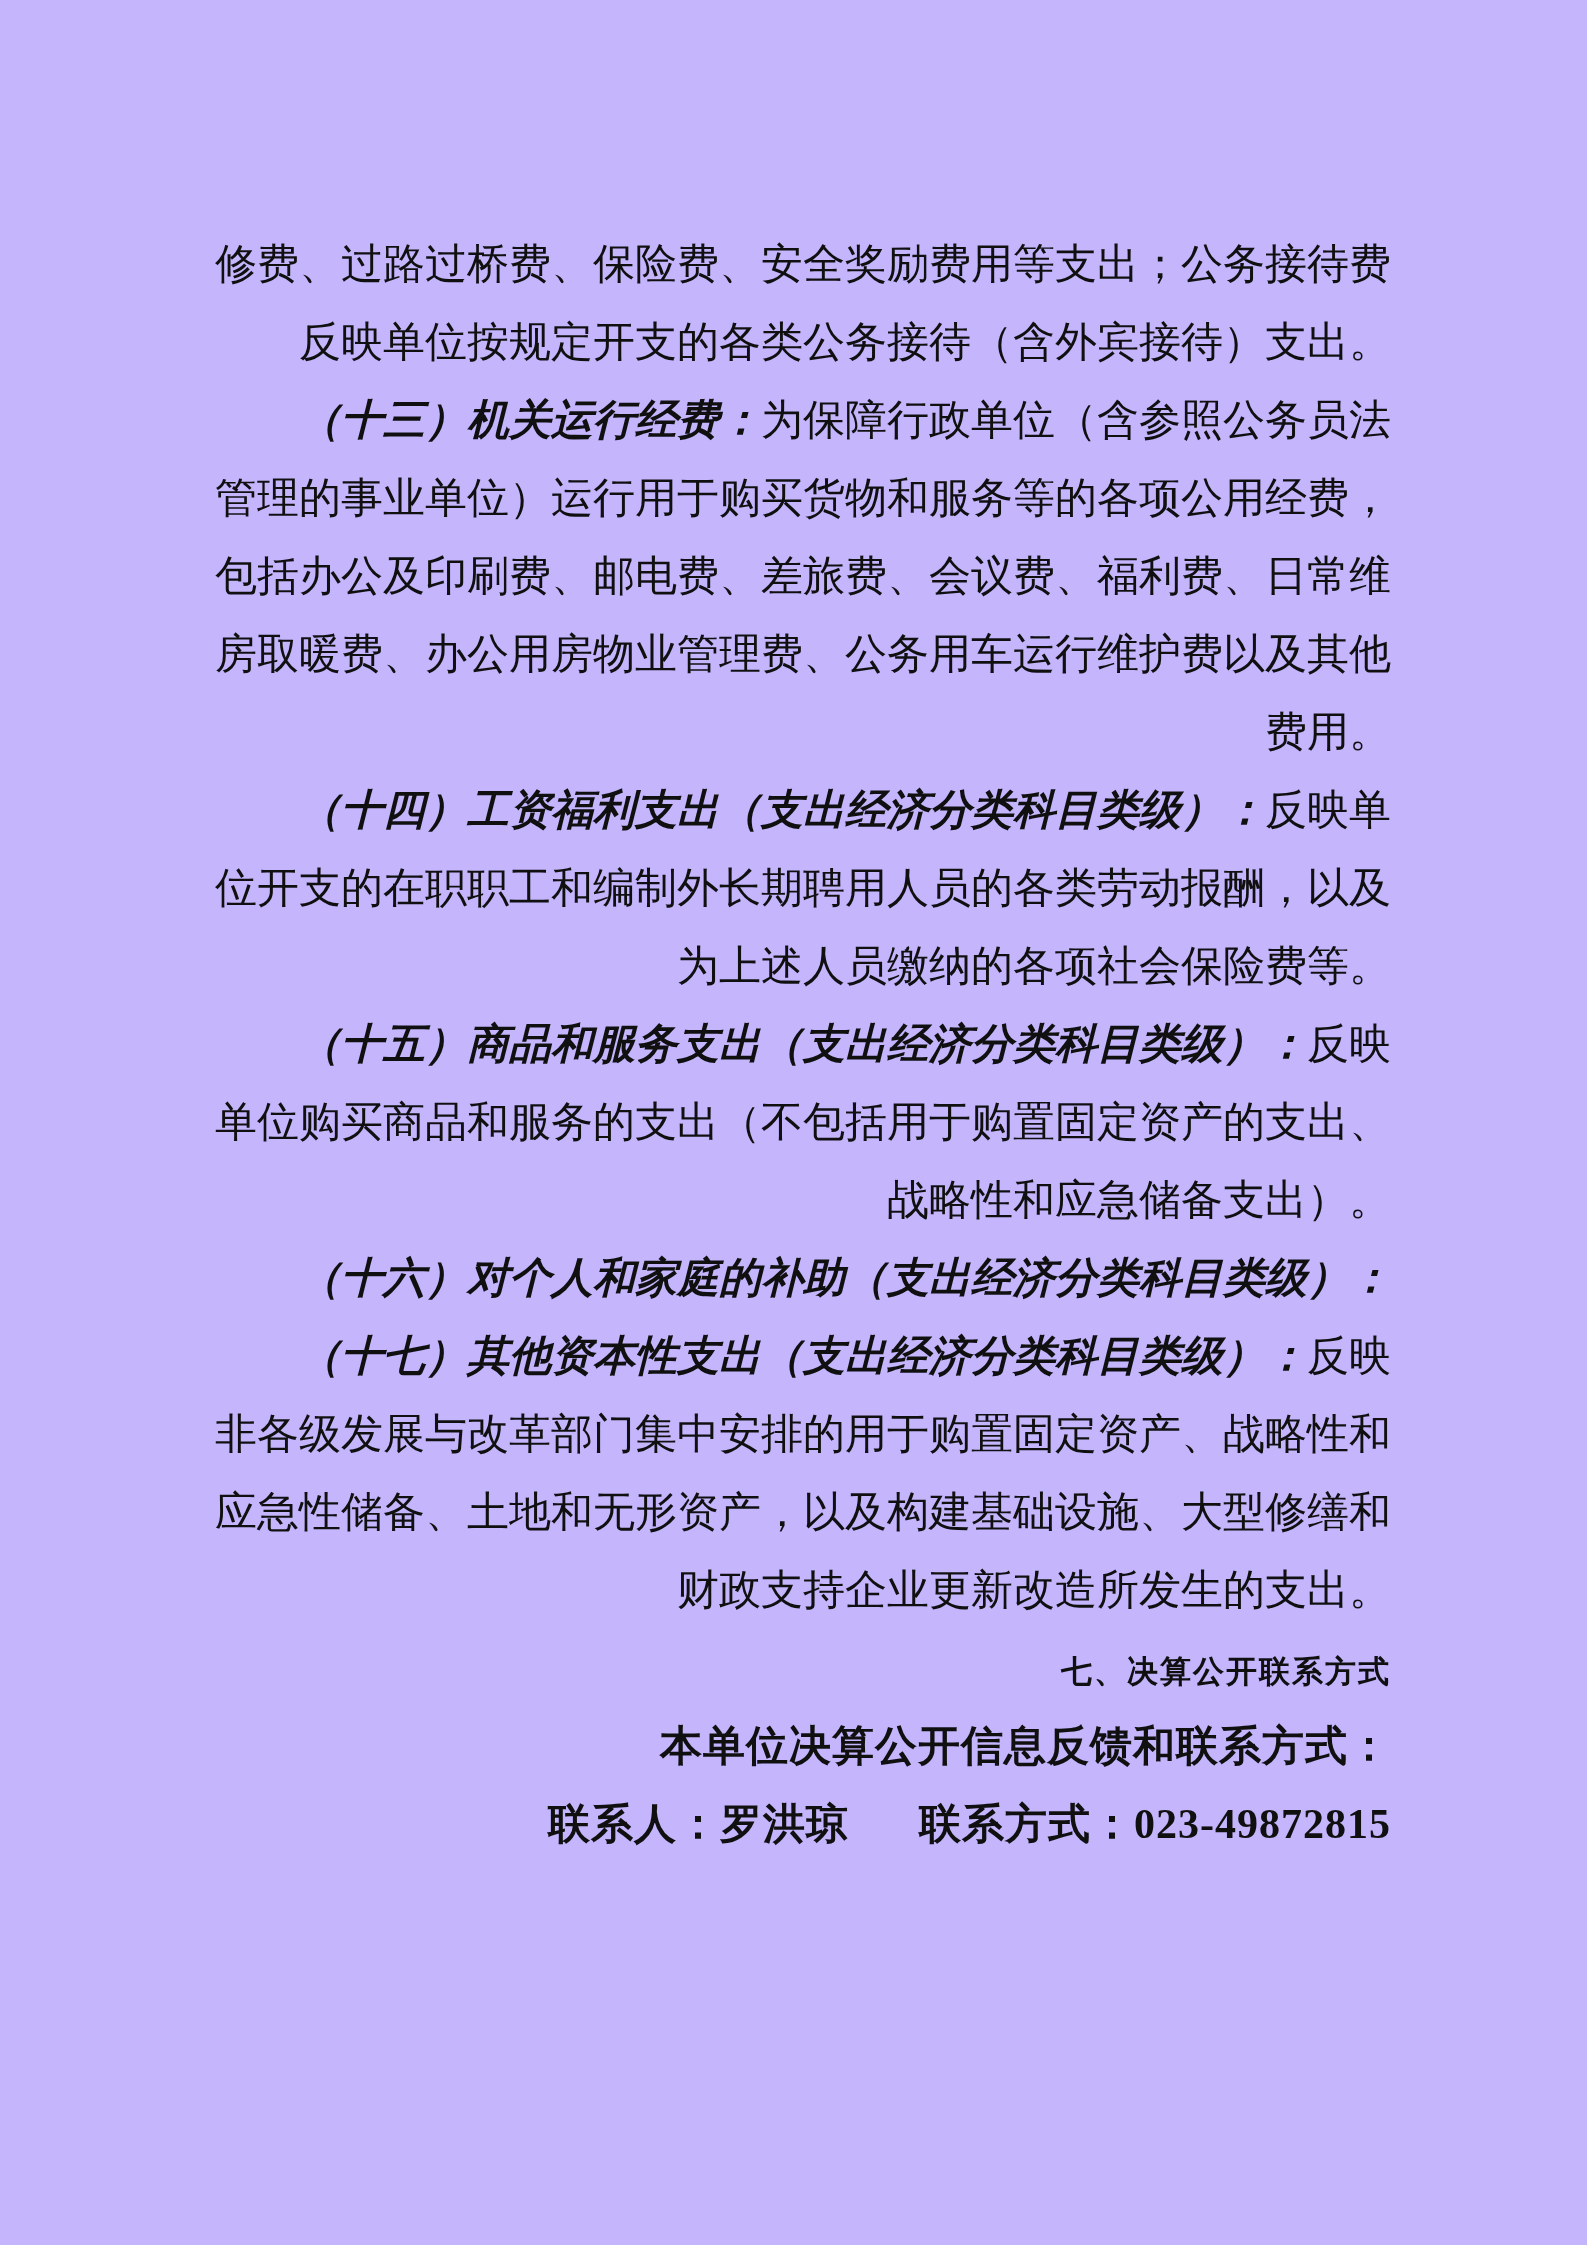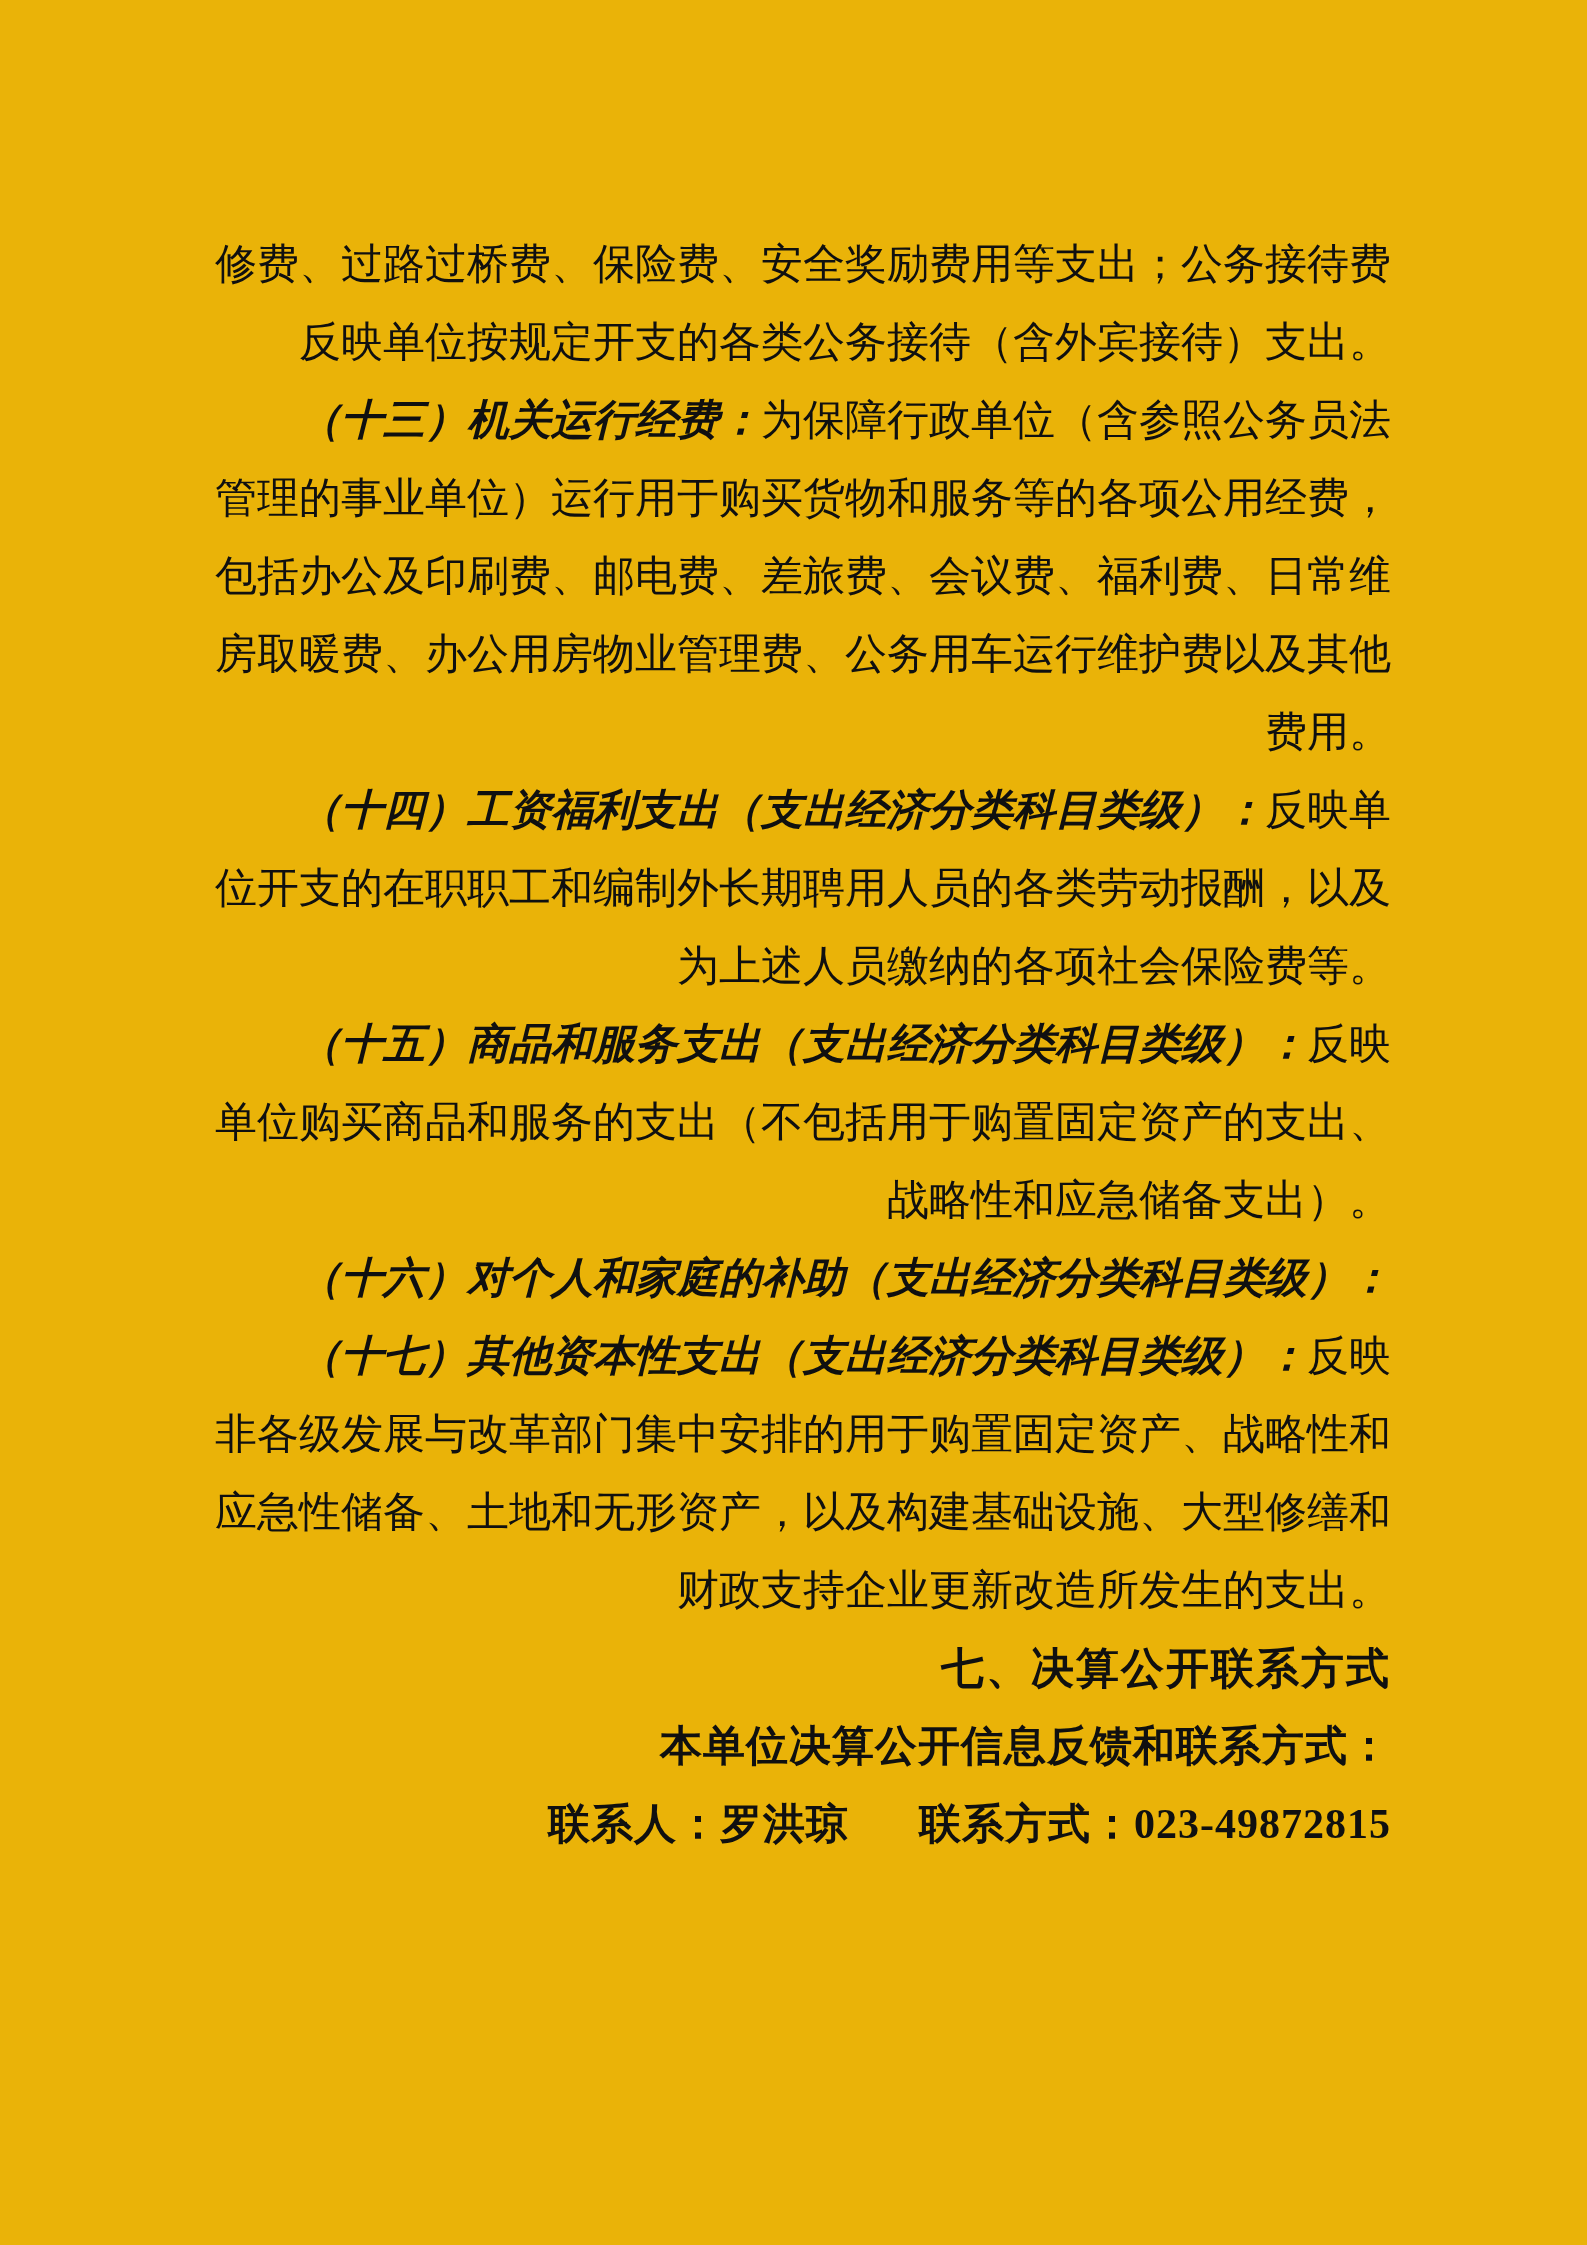--- a/index.html
+++ b/index.html
@@ -1,20 +1,20 @@
 <!DOCTYPE html>
 <html><head>
 <meta charset="utf-8">
 <style>
   html, body { margin: 0; padding: 0; background: #ffffff; }
   .page {
     position: relative;
     width: 1587px;
     height: 2245px;
-    background: #eab308;
+    background: #c4b5fd;
     overflow: hidden;
     color: #101010;
     font-family: "Liberation Serif", "DejaVu Serif", serif;
   }
   .text-block {
     position: absolute;
     left: 215px;
     top: 225px;
     width: 1176px;
   }
@@ -28,23 +28,23 @@
   .line.full {
     white-space: normal;
     text-align: justify;
     text-align-last: justify;
     text-justify: inter-character;
   }
   .line.indent { text-indent: 2em; }
   .seg-body { font-weight: normal; }
   .seg-num  { font-weight: bold; font-style: italic; }
   .seg-heading {
-    font-family: Liberation Sans, sans-serif;
+    font-family: Liberation Mono, monospace;
     font-weight: bold;
-    font-size: 43px;
+    font-size: 31px;
     letter-spacing: 2px;
   }
   .seg-contact {
     font-weight: bold;
     letter-spacing: 1px;
     margin-top: 10px;
   }
   .seg-contact-method {
     font-weight: bold;
     letter-spacing: 1px;

